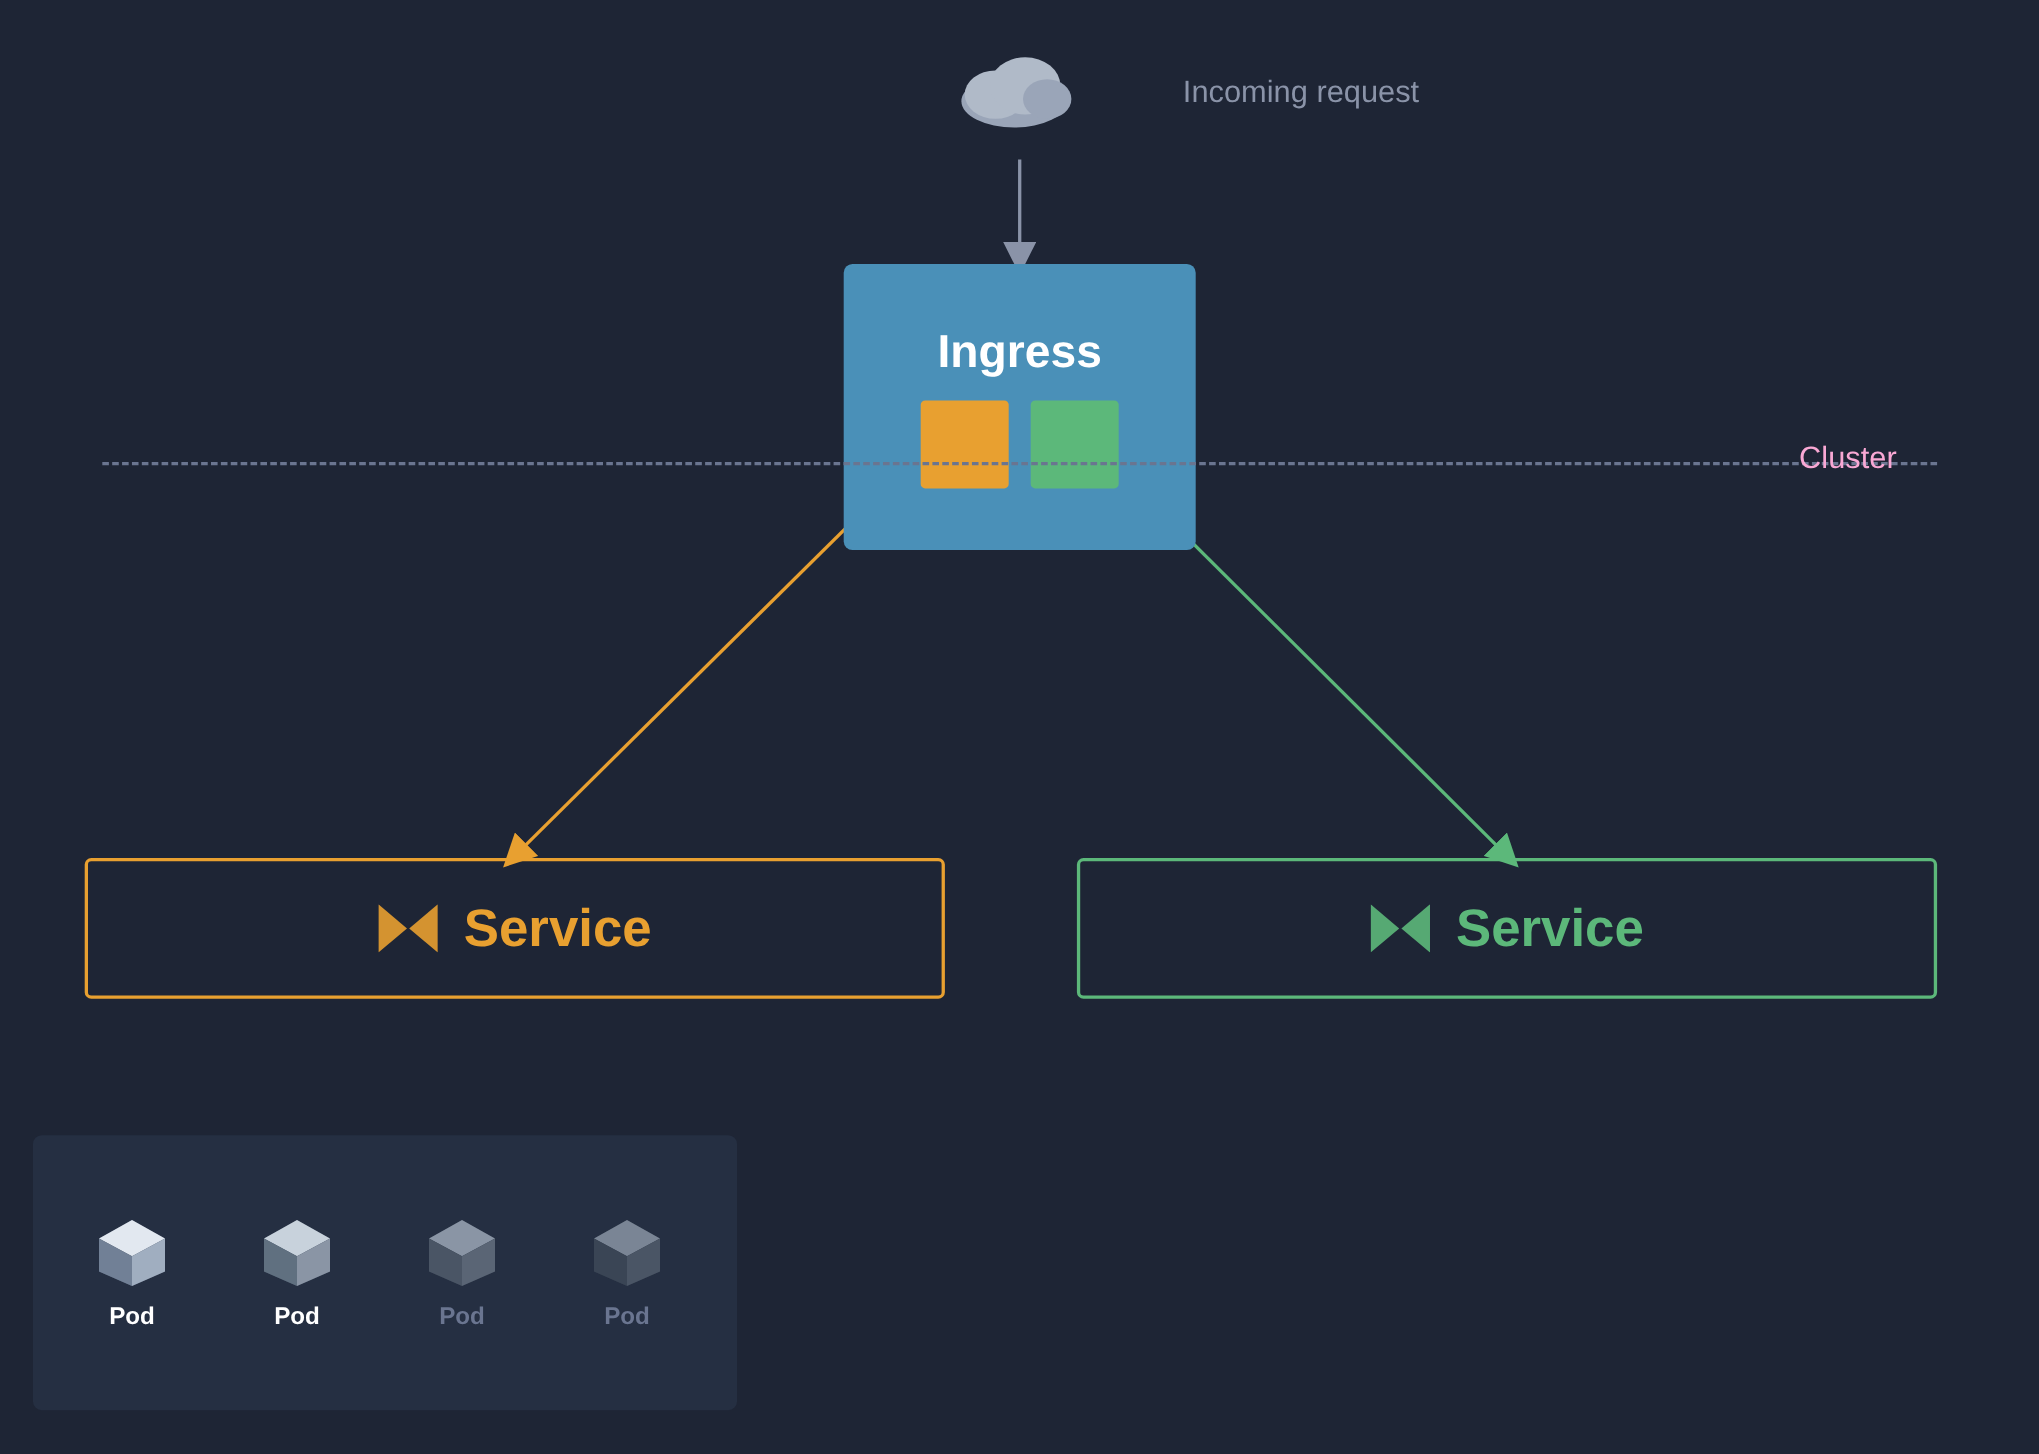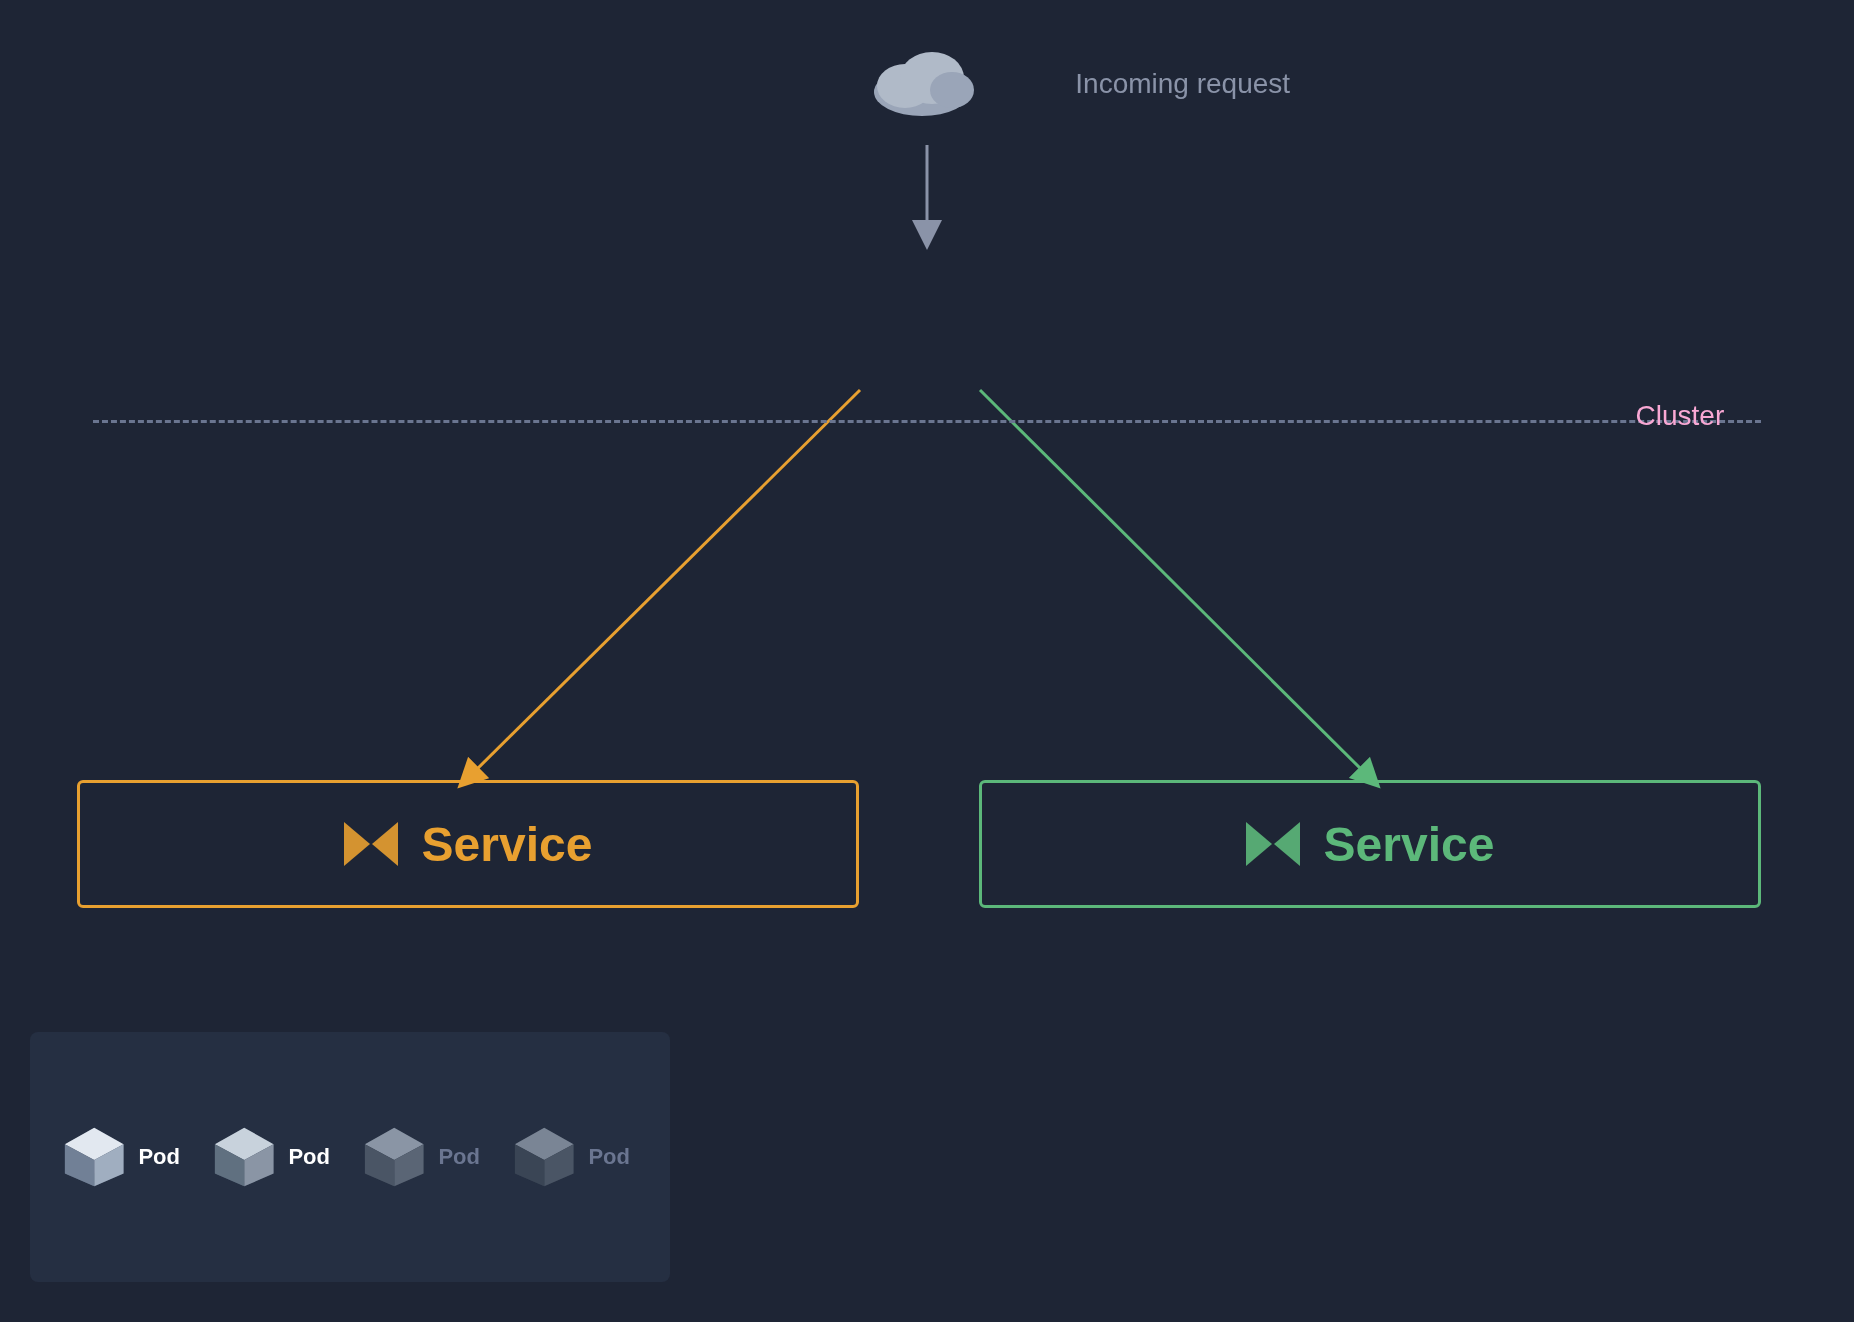--- a/index.html
+++ b/index.html
@@ -162,21 +162,21 @@
       border-radius: 8px;
       display: flex;
       align-items: center;
       justify-content: flex-start;
       padding: 20px 30px;
       gap: 30px;
     }
 
     .pod-item {
       display: flex;
-      flex-direction: row;
+      flex-direction: column;
       align-items: center;
       gap: 10px;
       width: 120px;
     }
 
     .pod-label {
       font-size: 22px;
       font-weight: bold;
     }
 
@@ -217,20 +217,27 @@
 
   <svg class="cloud-icon" viewBox="0 0 120 80" xmlns="http://www.w3.org/2000/svg">
     <ellipse cx="55" cy="52" rx="48" ry="24" fill="#9aa5b8"></ellipse>
     <ellipse cx="38" cy="46" rx="28" ry="22" fill="#b0bac8"></ellipse>
     <ellipse cx="65" cy="38" rx="32" ry="26" fill="#b0bac8"></ellipse>
     <ellipse cx="85" cy="50" rx="22" ry="18" fill="#9aa5b8"></ellipse>
   </svg>
 
   <div class="incoming-label">Incoming request</div>
 
+  <div class="ingress-box">
+    <div class="ingress-title">Ingress</div>
+    <div class="ingress-icons-row">
+      <div class="ingress-icon-orange"></div>
+      <div class="ingress-icon-green"></div>
+    </div>
+  </div>
 
   <div class="cluster-line"></div>
   <div class="cluster-label">Cluster</div>
 
   <div class="service-orange">
 
     <svg width="54" height="44" viewBox="0 0 54 44" xmlns="http://www.w3.org/2000/svg">
       <polygon points="0,0 26,22 0,44" fill="#e8a030" opacity="0.9"></polygon>
       <polygon points="54,0 28,22 54,44" fill="#e8a030" opacity="0.9"></polygon>
     </svg>

